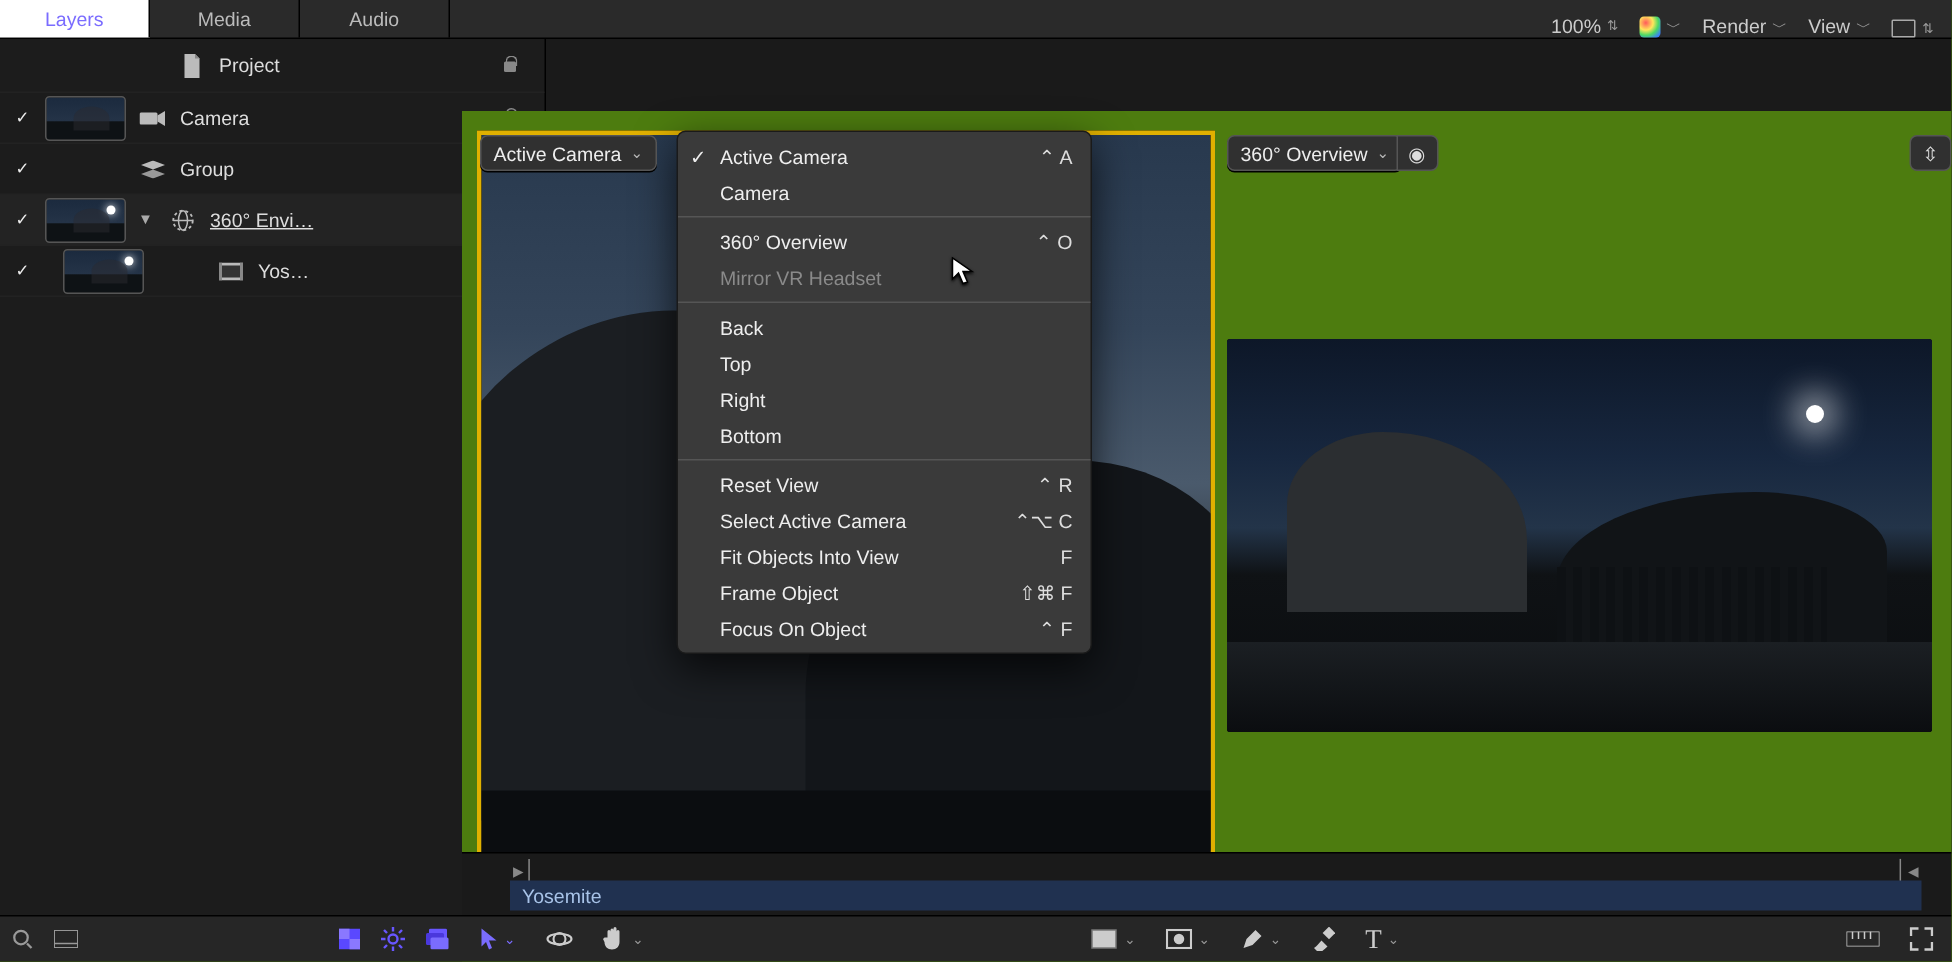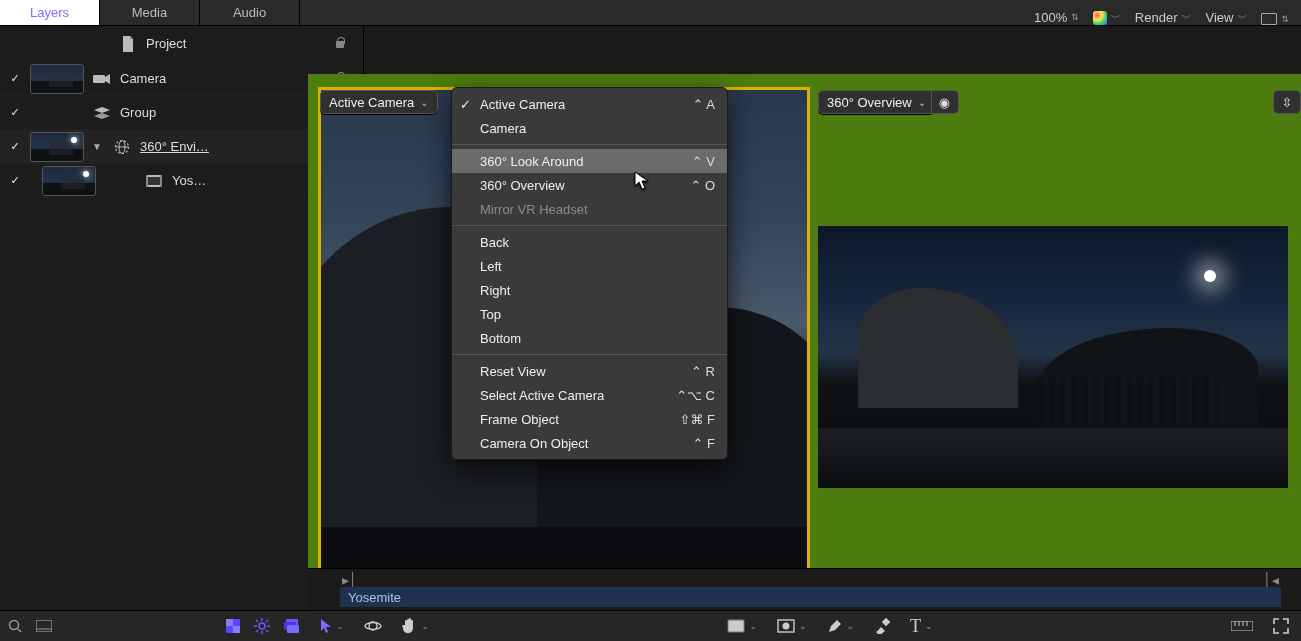--- a/index.html
+++ b/index.html
@@ -302,62 +302,59 @@
     <div class="dd-menu">
       <div class="mi">
           <span class="mk">✓</span>
           <span>Active Camera</span>
           <span class="sc">⌃ A</span>
         </div>
       <div class="mi">
           <span>Camera</span>
         </div>
       <div class="sep"></div>
-      <div class="mi hl">
-          <span>360° Look Around</span>
-          <span class="sc">⌃ V</span>
-        </div>
       <div class="mi">
           <span>360° Overview</span>
           <span class="sc">⌃ O</span>
         </div>
       <div class="mi dis">
           <span>Mirror VR Headset</span>
         </div>
       <div class="sep"></div>
       <div class="mi">
           <span>Back</span>
         </div>
       <div class="mi">
-          <span>Left</span>
+          <span>Top</span>
         </div>
       <div class="mi">
           <span>Right</span>
-        </div>
-      <div class="mi">
-          <span>Top</span>
         </div>
       <div class="mi">
           <span>Bottom</span>
         </div>
       <div class="sep"></div>
       <div class="mi">
           <span>Reset View</span>
           <span class="sc">⌃ R</span>
         </div>
       <div class="mi">
           <span>Select Active Camera</span>
           <span class="sc">⌃⌥ C</span>
         </div>
       <div class="mi">
+          <span>Fit Objects Into View</span>
+          <span class="sc">F</span>
+        </div>
+      <div class="mi">
           <span>Frame Object</span>
           <span class="sc">⇧⌘ F</span>
         </div>
       <div class="mi">
-          <span>Camera On Object</span>
+          <span>Focus On Object</span>
           <span class="sc">⌃ F</span>
         </div>
       <div class="cursor">
           <svg width="16" height="20">
             <path fill="#fff" stroke="#000" stroke-width="1" d="M1 1l0 14 4-4 3 7 3-1-3-7 6 0z"></path>
           </svg>
         </div>
     </div>
 
   </div>

